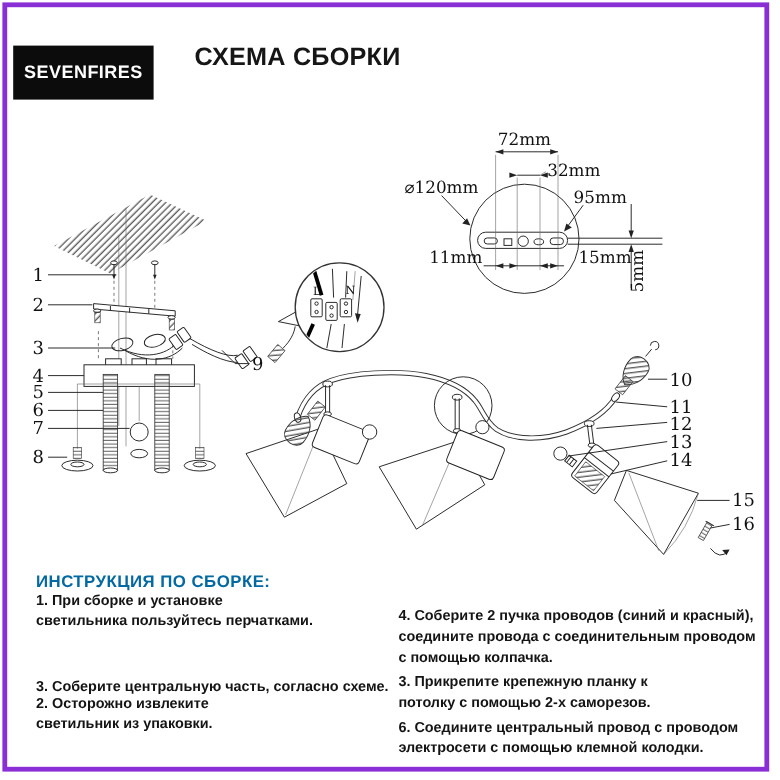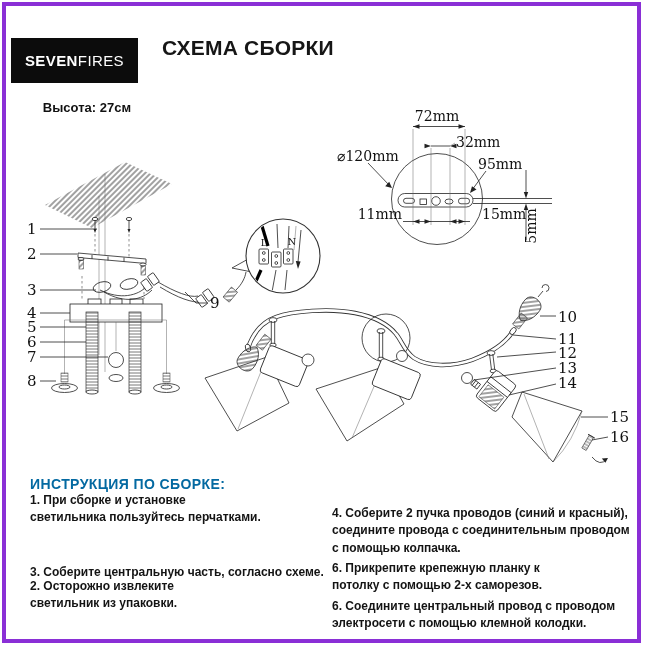--- a/index.html
+++ b/index.html
@@ -5,26 +5,26 @@
   html,body{margin:0;padding:0;}
   body{
     width:650px;height:650px;position:relative;background:#fff;
     font-family:"Liberation Sans",sans-serif;overflow:hidden;color:#141414;
   }
   .frame{
     position:absolute;left:2px;top:2px;width:631px;height:633px;
     border:4px solid #8a2fd6;pointer-events:none;
   }
   .logo{
-    position:absolute;left:11px;top:38px;width:127px;height:45px;background:#0c0c0c;
+    position:absolute;left:11px;top:38px;width:117px;height:45px;background:#0c0c0c;
     color:#fff;display:flex;align-items:center;justify-content:center;
     font-size:15px;letter-spacing:.4px;
   }
   .logo .b{font-weight:800}
-  .logo .l{font-weight:400}
+  .logo .l{font-weight:700}
   .title{
     position:absolute;left:162px;top:34px;font-size:21px;font-weight:700;
     line-height:27px;letter-spacing:.2px;color:#161616;
   }
   .specs{
     position:absolute;left:18px;top:100px;width:113px;text-align:right;
     font-size:13px;font-weight:600;line-height:16px;color:#111;
   }
   svg.diagram{position:absolute;left:0;top:0;}
   svg .ln{stroke:#222;stroke-width:.8;fill:none}
@@ -57,21 +57,20 @@
 <div class="logo">
     <span class="b">SEVEN</span>
     <span class="l">FIRES</span>
   </div>
 
 <div class="title">
   <div>СХЕМА СБОРКИ</div>
 </div>
 
 <div class="specs">
-  <div>Высота: 27см</div>
 </div>
 
 <svg class="diagram" width="650" height="650" viewBox="0 0 650 650">
   <defs>
     <pattern id="hatch" width="4" height="4" patternUnits="userSpaceOnUse" patternTransform="rotate(45)">
       <line x1="1" y1="0" x2="1" y2="4" stroke="#444" stroke-width="1"></line>
     </pattern>
     <pattern id="thread" width="3" height="3" patternUnits="userSpaceOnUse">
       <line x1="0" y1="1" x2="3" y2="1" stroke="#555" stroke-width="0.8"></line>
     </pattern>
@@ -377,16 +376,16 @@
 
 <div class="instr-head">ИНСТРУКЦИЯ ПО СБОРКЕ:</div>
 <div class="step" id="s1">1. При сборке и установке
 светильника пользуйтесь перчатками.</div>
 <div class="step" id="s2">2. Осторожно извлеките
 светильник из упаковки.</div>
 <div class="step" id="s3">3. Соберите центральную часть, согласно схеме.</div>
 <div class="step" id="s4">4. Соберите 2 пучка проводов (синий и красный),
 соедините провода с соединительным проводом
 с помощью колпачка.</div>
-<div class="step" id="s5">6. Прикрепите крепежную планку к
+<div class="step" id="s5">3. Прикрепите крепежную планку к
 потолку с помощью 2-х саморезов.</div>
 <div class="step" id="s6">6. Соедините центральный провод с проводом
 электросети с помощью клемной колодки.</div>
 
 </body></html>

